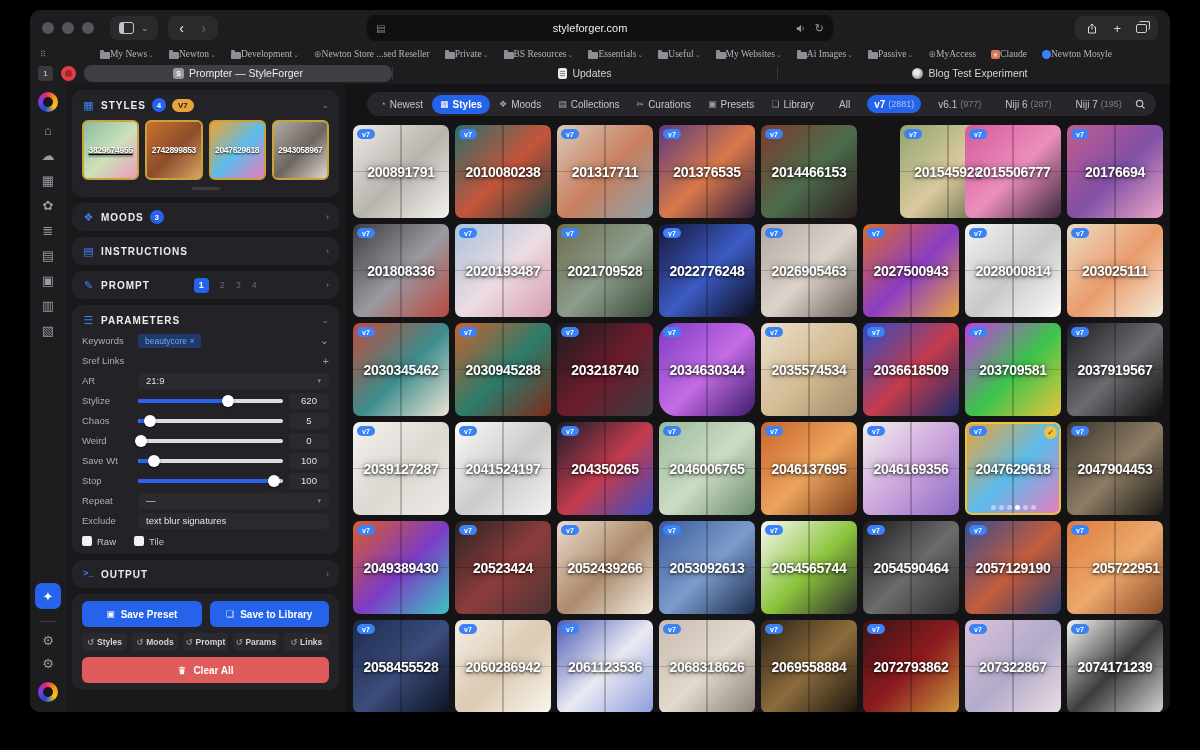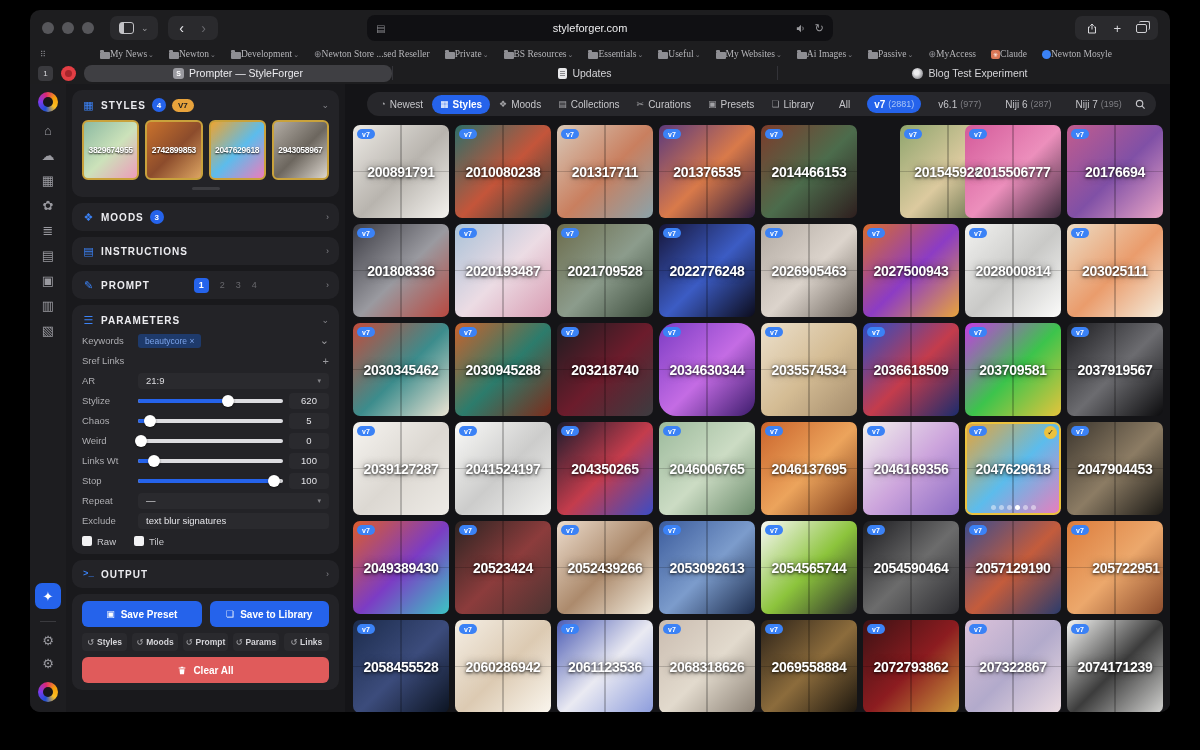--- a/index.html
+++ b/index.html
@@ -329,21 +329,21 @@
       <div class="card">
         <div class="card-head">
           <span class="sec-ic">▦</span>
           <span class="sec-label">STYLES</span>
           <span class="badge">4</span>
           <span class="v7-pill">V7</span>
           <span class="head-spacer"></span>
           <span class="head-chev">⌄</span>
         </div>
         <div class="thumbs">
-            <div class="thumb" style="background-image: linear-gradient(135deg, rgb(140, 186, 162) 0%, rgb(204, 226, 186) 52%, rgb(236, 156, 186) 100%);">
+            <div class="thumb" style="background-image: linear-gradient(135deg, rgb(140, 186, 162) 0%, rgb(204, 226, 186) 52%, rgb(236, 156, 186) 100%); text-decoration: underline;">
               <span class="thumb-id">3829674955</span>
             </div>
             <div class="thumb" style="background-image: linear-gradient(135deg, rgb(202, 114, 44) 0%, rgb(140, 76, 44) 52%, rgb(220, 164, 98) 100%);">
               <span class="thumb-id">2742899853</span>
             </div>
             <div class="thumb" style="background-image: linear-gradient(135deg, rgb(236, 164, 50) 0%, rgb(92, 188, 236) 52%, rgb(236, 124, 188) 100%);">
               <span class="thumb-id">2047629618</span>
             </div>
             <div class="thumb" style="background-image: linear-gradient(135deg, rgb(178, 172, 164) 0%, rgb(108, 102, 94) 52%, rgb(220, 214, 206) 100%);">
               <span class="thumb-id">2943058967</span>
@@ -431,21 +431,21 @@
             <div class="p-row">
               <span class="p-label">Weird</span>
               <div class="track">
                 <div class="track-bg"></div>
                 <div class="track-fill" style="width: 2%;"></div>
                 <div class="track-thumb" style="left: 2%;"></div>
               </div>
               <span class="val-box">0</span>
             </div>
             <div class="p-row">
-              <span class="p-label">Links Wt</span>
+              <span class="p-label">Save Wt</span>
               <div class="track">
                 <div class="track-bg"></div>
                 <div class="track-fill" style="width: 11%;"></div>
                 <div class="track-thumb" style="left: 11%;"></div>
               </div>
               <span class="val-box">100</span>
             </div>
             <div class="p-row">
               <span class="p-label">Stop</span>
               <div class="track">

